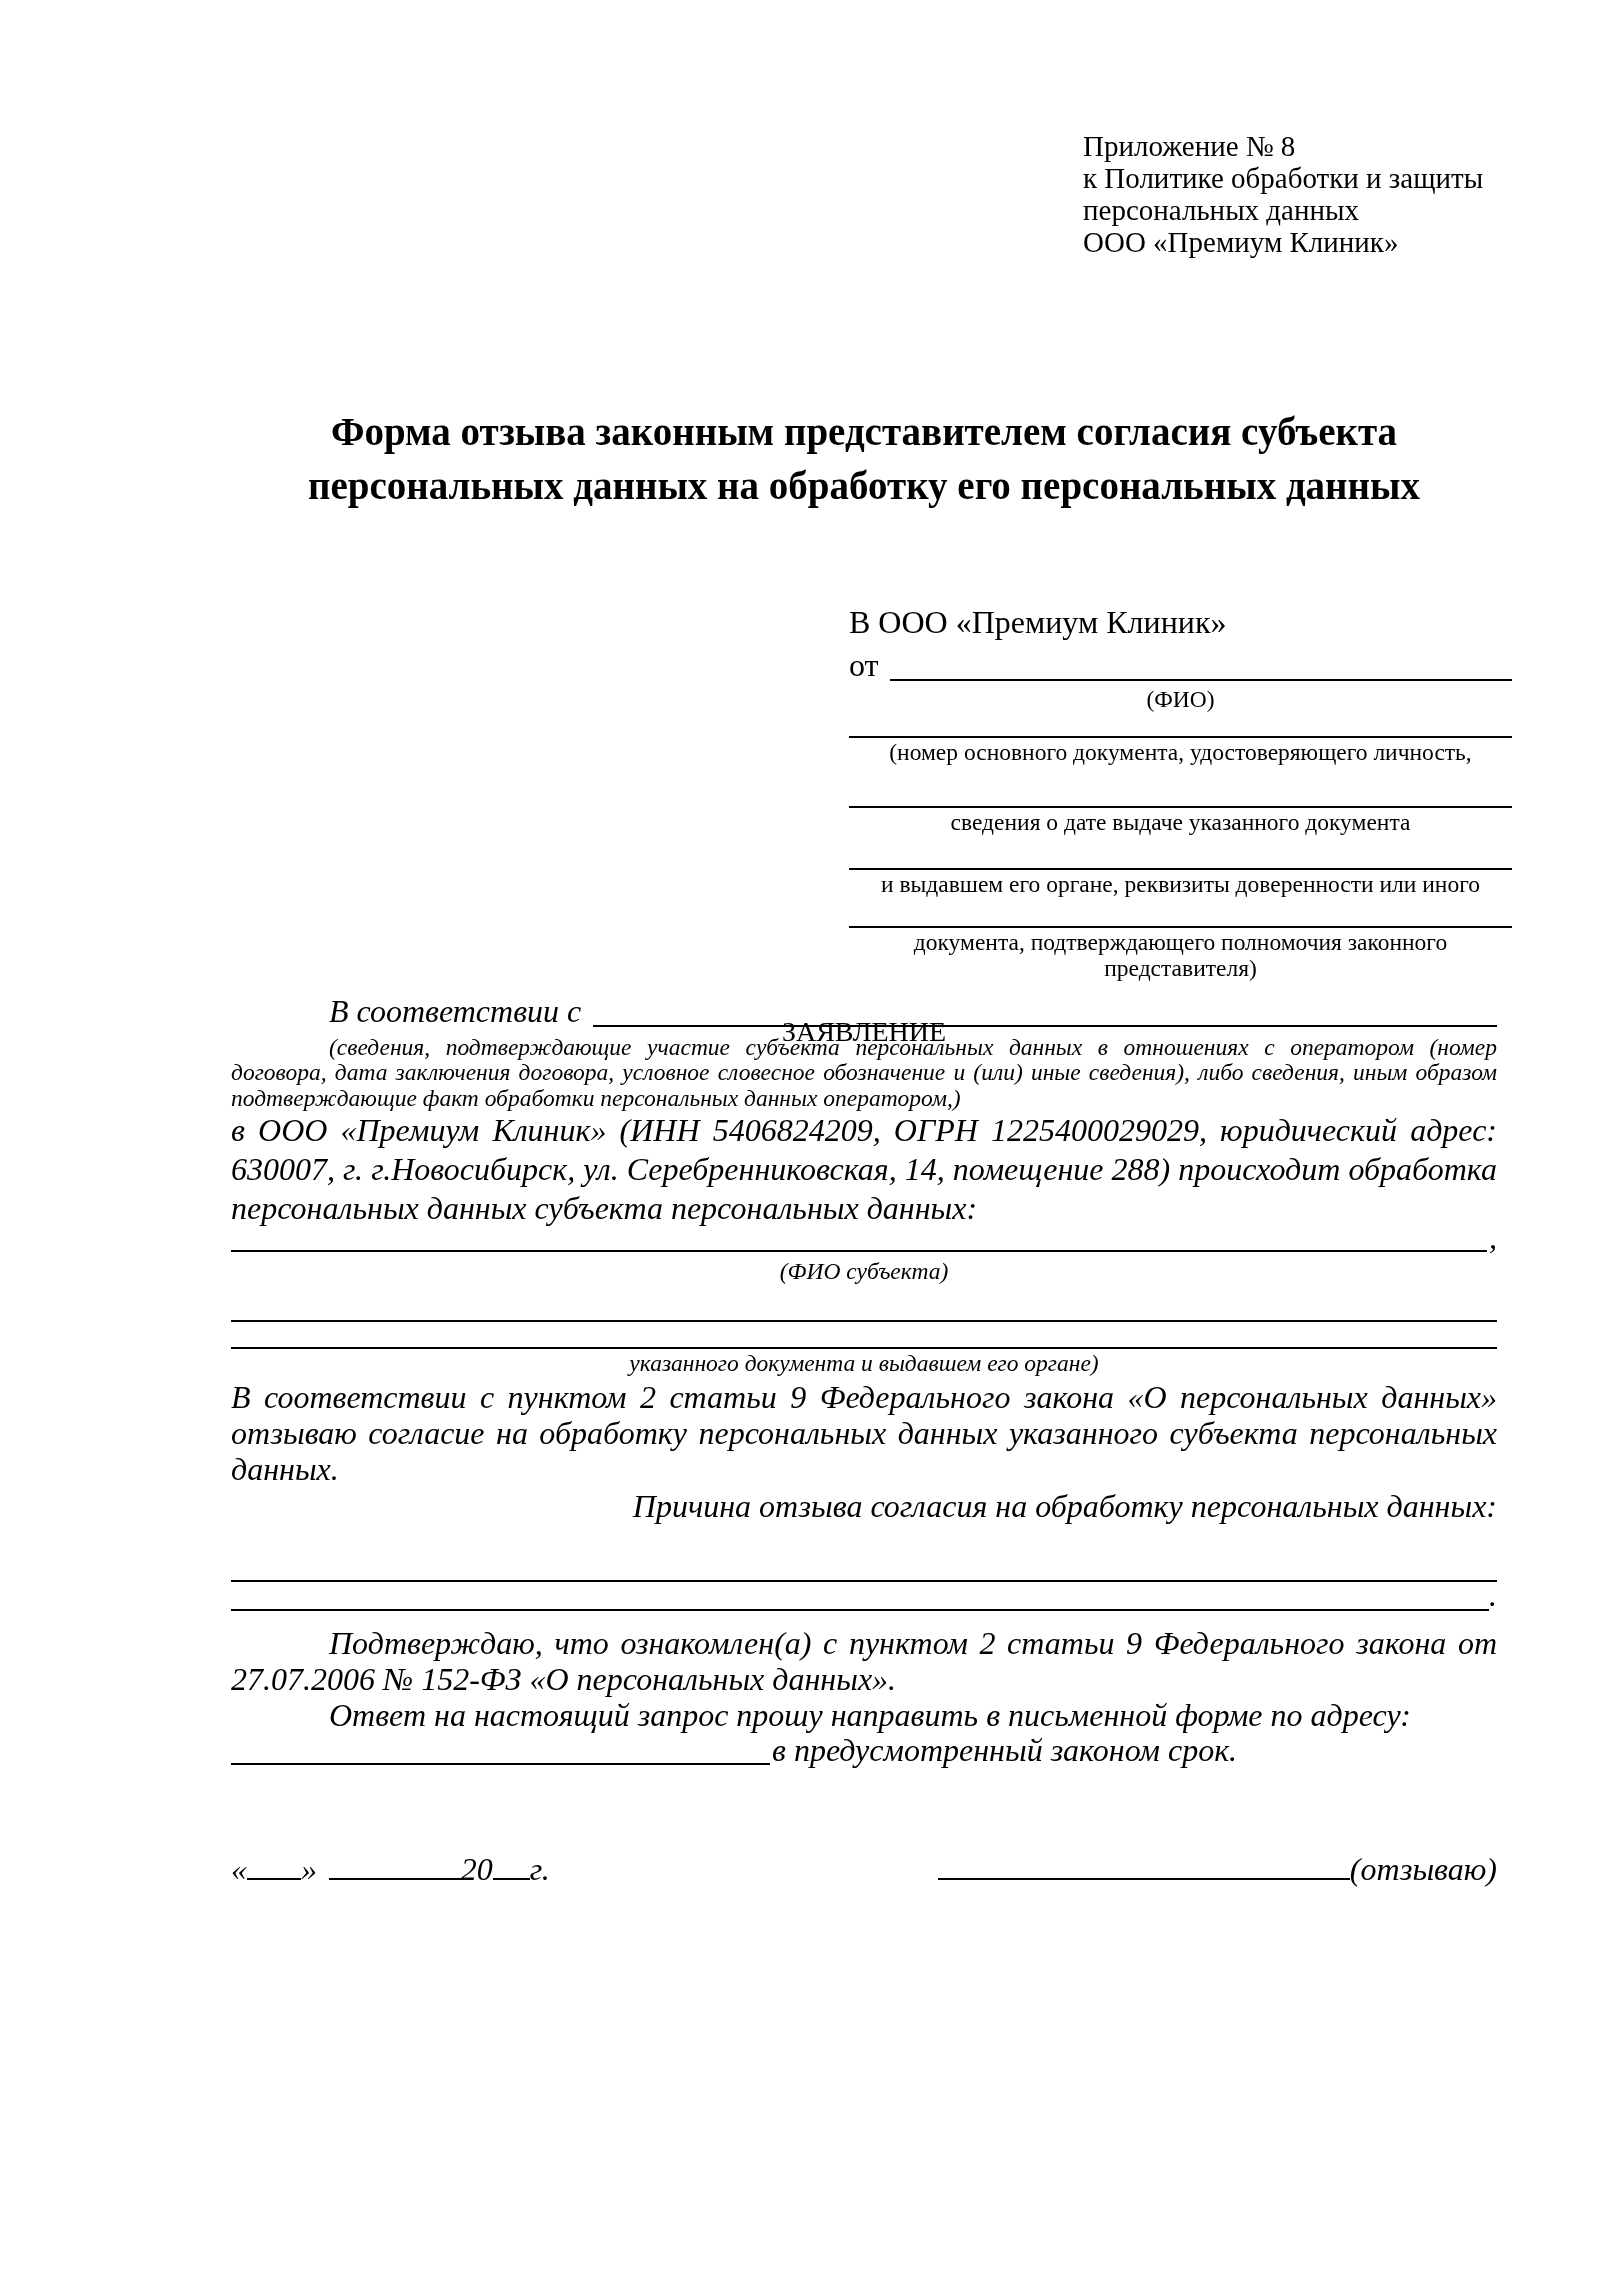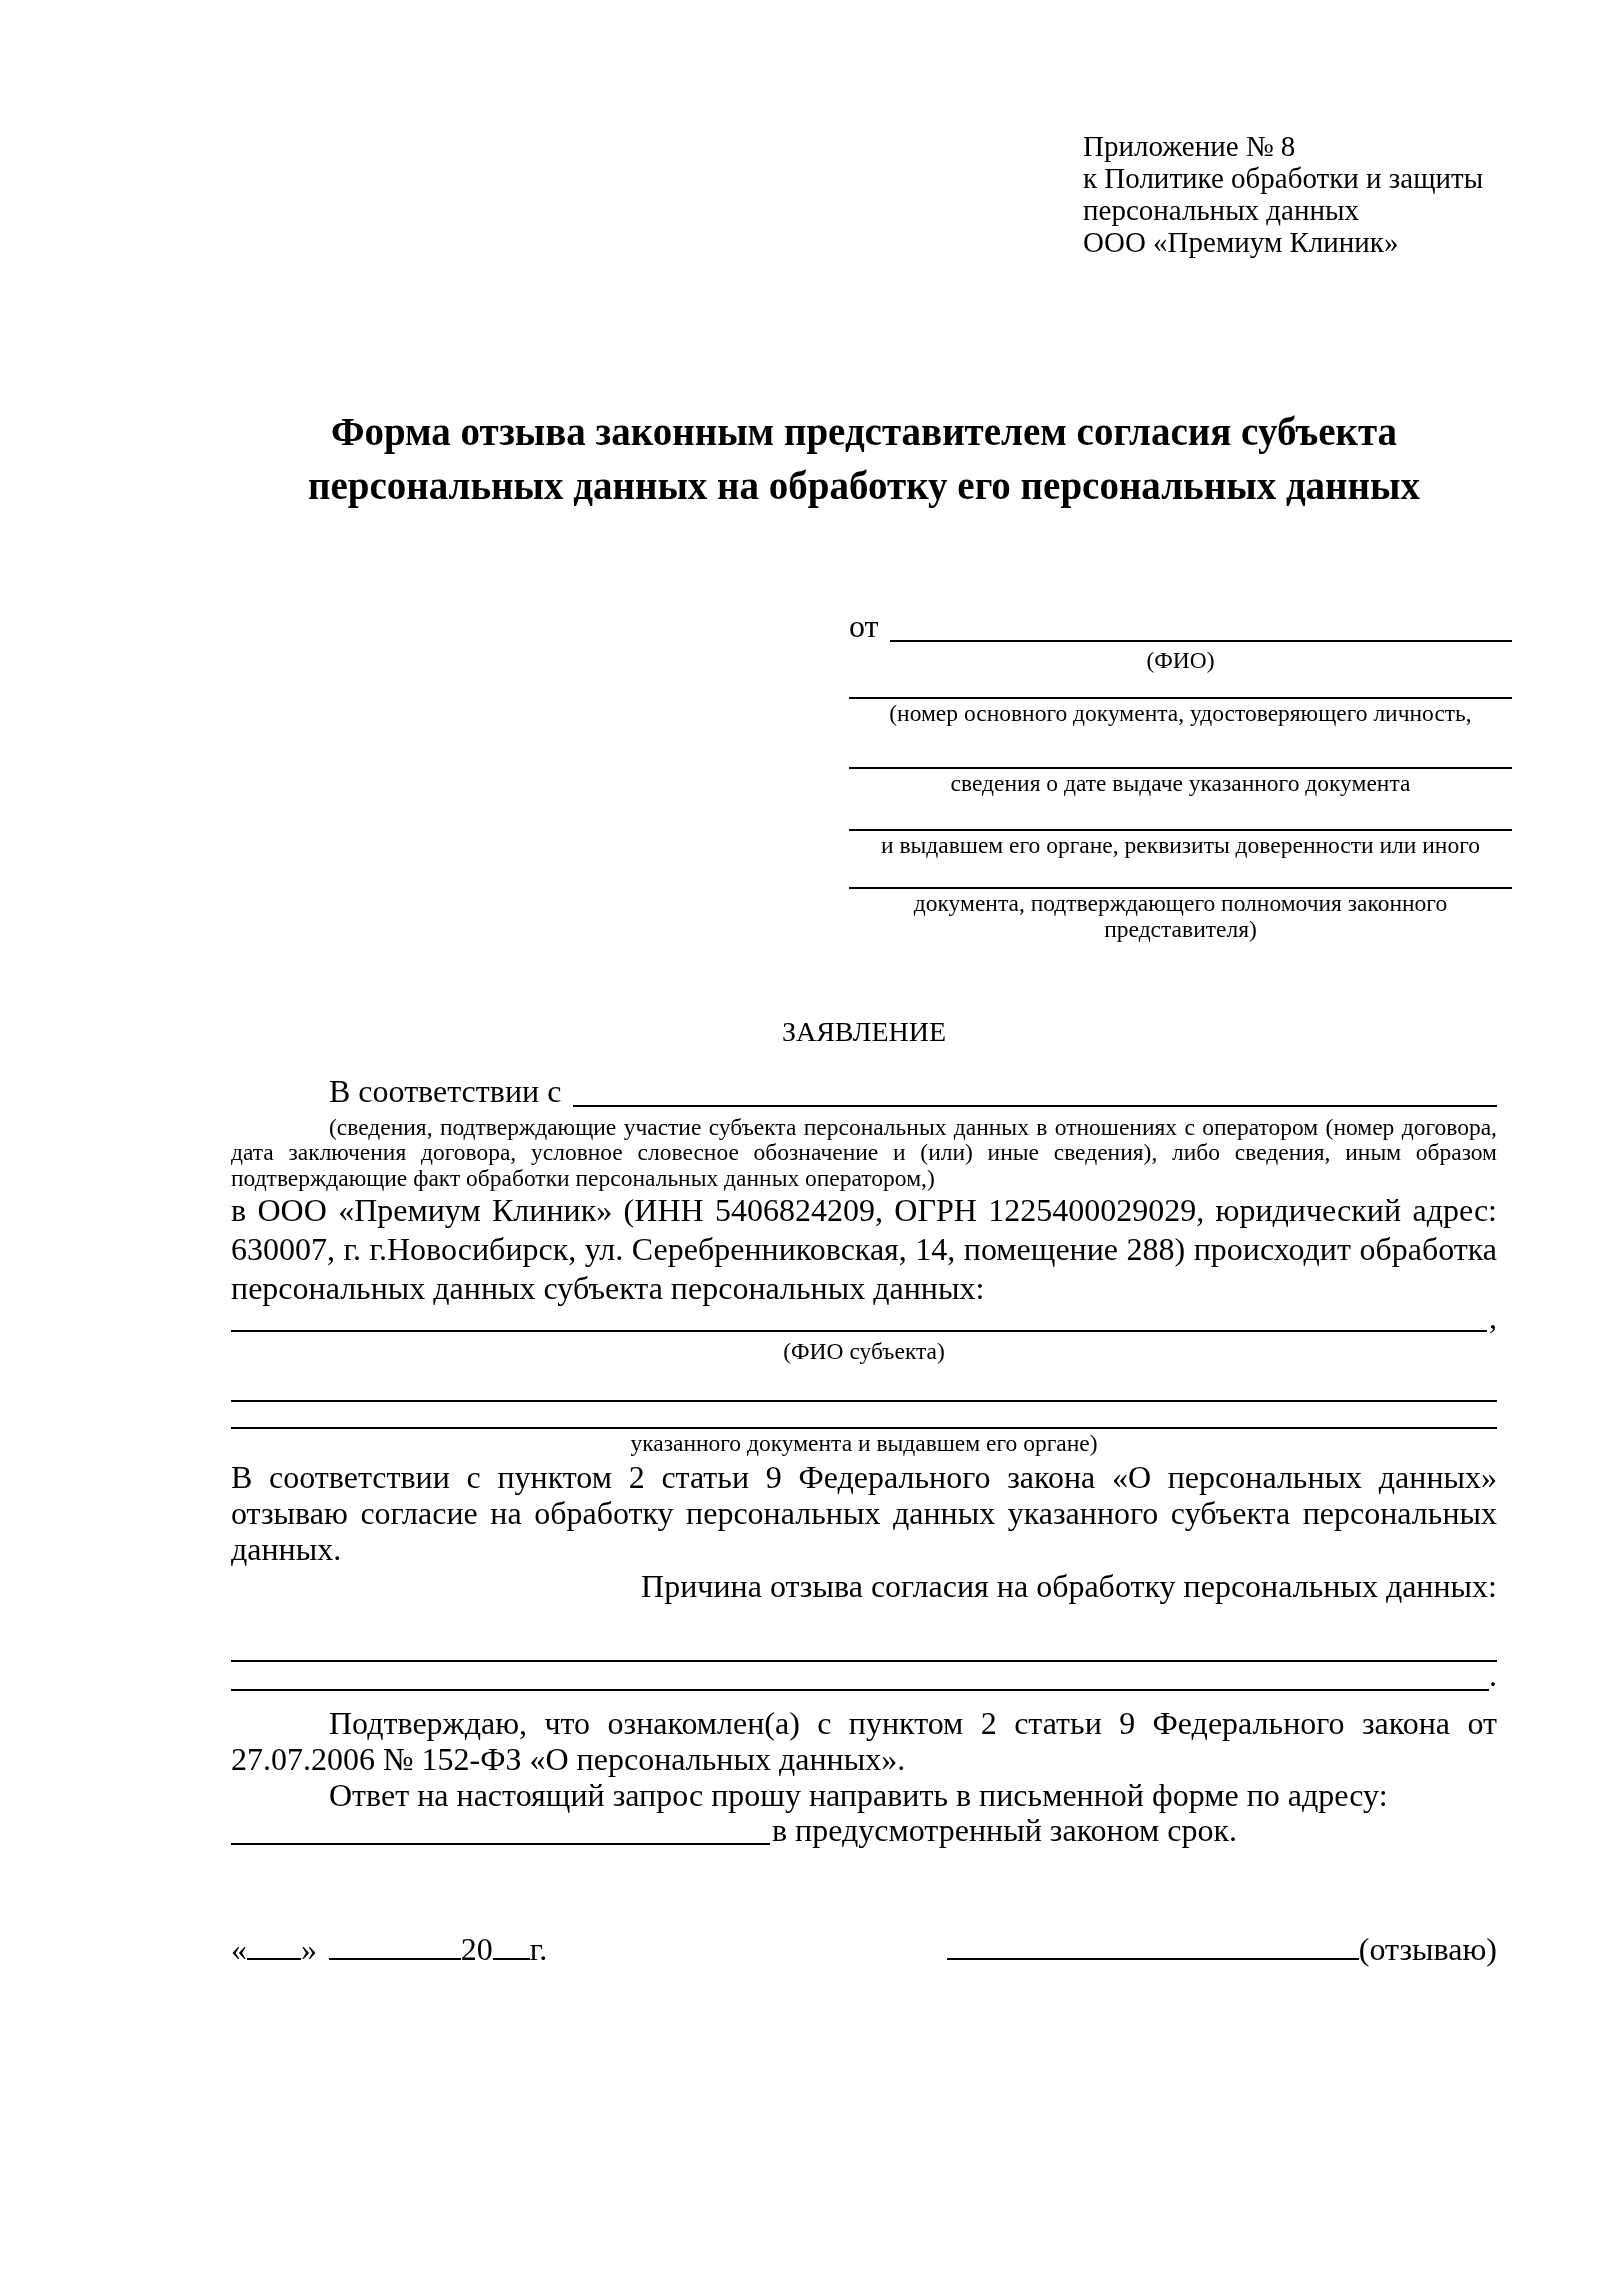--- a/index.html
+++ b/index.html
@@ -37,22 +37,22 @@
   .addressee .rule2{margin-top:41px;}
   .addressee .rule3{margin-top:32px;}
   .addressee .rule4{margin-top:29px;}
   
   .statement-heading{
     position:absolute;left:231px;top:1012px;width:1266px;
     font-size:28px;line-height:39px;text-align:center;
   }
   
   .body1{
-    position:absolute;left:231px;top:1072px;width:1266px;
-    font-size:32px;line-height:39px;
+    position:absolute;left:231px;top:992px;width:1266px;
+    font-size:32px;line-height:39px;font-style:italic;
   }
   .flexline{display:flex;align-items:flex-end;}
   .flexline .txt{white-space:nowrap;}
   .according-line{height:39px;padding-left:98px;}
   .note{margin-top:3.9px;font-size:23.5px;line-height:25.5px;text-align:justify;text-indent:98px;}
   .para{margin:0;text-align:justify;}
   .p-operator{line-height:39px;}
   .subject-line{height:29px;}
   .subject-line .fill{margin-left:0;margin-bottom:5.9px;}
   .subject-line .comma{margin-left:2px;}
@@ -92,20 +92,21 @@
     <div>персональных данных</div>
     <div>ООО «Премиум Клиник»</div>
   </div>
 
   <div class="doc-title">
     <div>Форма отзыва законным представителем согласия субъекта</div>
     <div>персональных данных на обработку его персональных данных</div>
   </div>
 
   <div class="addressee">
+    <div>В ООО «Премиум Клиник»</div>
     <div class="addr-from">
       <span class="lbl">от</span>
       <span class="fill"></span>
     </div>
     <div class="cap center">(ФИО)</div>
     <div class="rule rule1"></div>
     <div class="cap center">(номер основного документа, удостоверяющего личность,</div>
     <div class="rule rule2"></div>
     <div class="cap center">сведения о дате выдаче указанного документа</div>
     <div class="rule rule3"></div>

